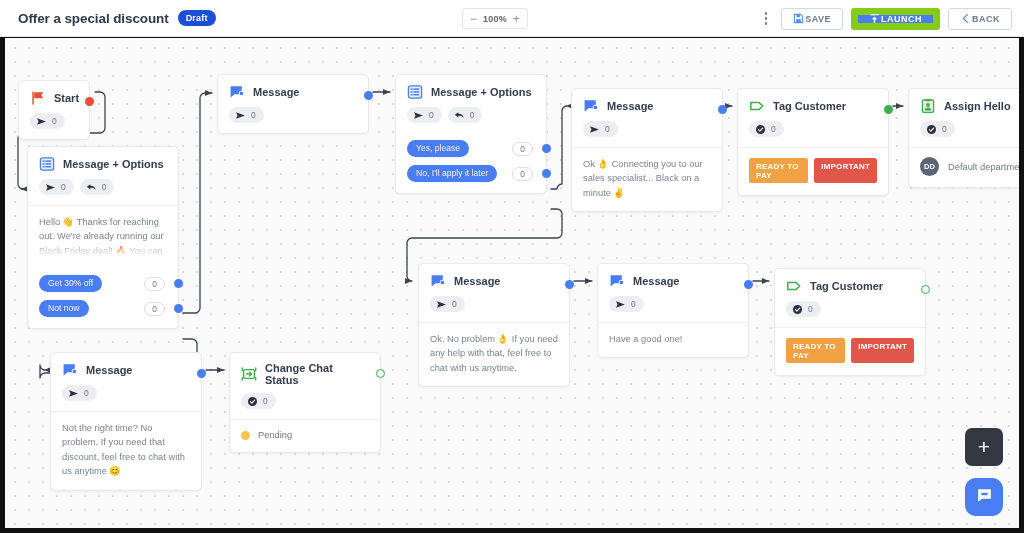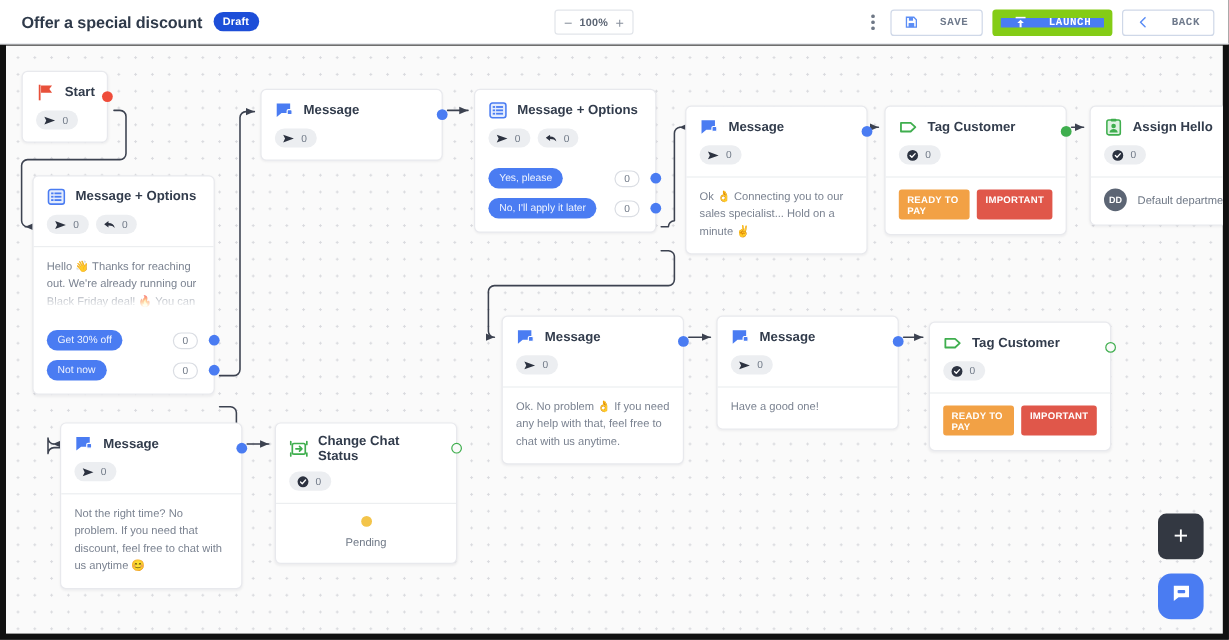--- a/index.html
+++ b/index.html
@@ -43,24 +43,24 @@
   #zoom-level { font-size: 9px; font-weight: bold; color: #5c6574; letter-spacing: 0.2px; }
 
   #header-right {
     position: absolute; right: 12px; top: 0;
     height: 37px; display: flex; align-items: center; gap: 8px;
   }
   #kebab { width: 14px; height: 20px; display: flex; flex-direction: column;
            justify-content: center; align-items: center; gap: 2.5px; cursor: pointer; }
   #kebab i { width: 2.5px; height: 2.5px; border-radius: 50%; background: #6f7886; display: block; }
   .hbtn {
-    display: flex; align-items: center; gap: 18px;
+    display: flex; align-items: center; gap: 1px;
     height: 22px; padding: 0 11px;
     border-radius: 3px; font-size: 9px; font-weight: bold;
-    letter-spacing: 0.5px; cursor: pointer; font-family: Liberation Mono, monospace;
+    letter-spacing: 0.5px; cursor: pointer;
   }
   .hbtn.ghost { background: #fff; border: 1px solid #cfd8e8; color: #6f7a8c; }
   .hbtn.primary { background: #4a7cf2; border: 7px solid #84cc16; color: #fff; }
   .hbtn svg { display: block; }
 
   
   #canvas {
     position: absolute; left: 5px; top: 38px;
     width: 1014px; height: 490px;
     background-color: #fafafa;
@@ -142,21 +142,21 @@
 
   .assignee-row { display: flex; align-items: center; gap: 9px; padding: 9px 11px 11px; border-top: 1px solid #eceef0; }
   .avatar {
     width: 19px; height: 19px; border-radius: 50%;
     background: #5c6574; color: #fff;
     font-size: 7.5px; font-weight: bold;
     display: flex; align-items: center; justify-content: center;
   }
   .assignee-name { font-size: 9.3px; color: #6f7886; }
 
-  .status-row { display: flex; align-items: center; gap: 8px; padding: 10px 11px 12px; border-top: 1px solid #eceef0; flex-direction: column; }
+  .status-row { display: flex; align-items: center; gap: 8px; padding: 10px 11px 12px; border-top: 1px solid #eceef0; }
   .status-dot { width: 9px; height: 9px; border-radius: 50%; background: #f3c44a; }
   .status-label { font-size: 9.3px; color: #6f7886; }
 
   
   #fab-add {
     position: absolute; right: 16px; bottom: 62px;
     width: 38px; height: 38px; border-radius: 7px;
     background: #333842; color: #fff;
     display: flex; align-items: center; justify-content: center;
     font-size: 21px; font-weight: 300; cursor: pointer;
@@ -252,21 +252,21 @@
 
         <path d="M569,243 H587" marker-end="url(#arw)"></path>
 
         <path d="M748,243 H764" marker-end="url(#arw)"></path>
 
         <path d="M201,332 H219" marker-end="url(#arw)"></path>
       </g>
     </svg>
 
     <div id="node-layer">
-        <div class="node" style="left: 13px; top: 21px; width: 72px;">
+        <div class="node" style="left: 13px; top: 42px; width: 72px;">
           <div class="node-head">
             <div class="node-title-row">
               <span class="node-icon"><svg viewBox="0 0 16 16" width="16" height="16">
                   <rect x="2.3" y="1.6" width="1.5" height="13" fill="#e8503a"></rect>
                   <path d="M4.2 2.2h9.2l-2.3 3 2.3 3H4.2z" fill="#e8503a"></path>
                 </svg></span>
               <span class="node-title">Start</span>
             </div>
           </div>
           <div class="port red" style="top:16px"></div>
@@ -413,21 +413,21 @@
             <div class="pill">
               <span class="">
                 <svg viewBox="0 0 16 16" width="11" height="11">
                   <path d="M1.4 3.2L14.4 8 1.4 12.8 3.7 8z" fill="#2c3240"></path>
                 </svg>
               </span>
               <span class="cnt">0</span>
             </div>
           </div>
           <div class="node-body">
-            <div class="node-text">Ok 👌 Connecting you to our sales specialist... Hold on a minute ✌</div>
+            <div class="node-text">Ok 👌 Connecting you to our sales specialist... Black on a minute ✌</div>
           </div>
         </div>
         <div class="node" style="left: 732px; top: 50px; width: 152px;">
           <div class="node-head">
             <div class="node-title-row">
               <span class="node-icon"><svg viewBox="0 0 16 16" width="16" height="16">
                   <path d="M1.8 4.4h8.1l3.9 3.6-3.9 3.6H1.8z" fill="none" stroke="#3fae4e" stroke-width="1.5" stroke-linejoin="round"></path>
                 </svg></span>
               <span class="node-title">Tag Customer</span>
             </div>

